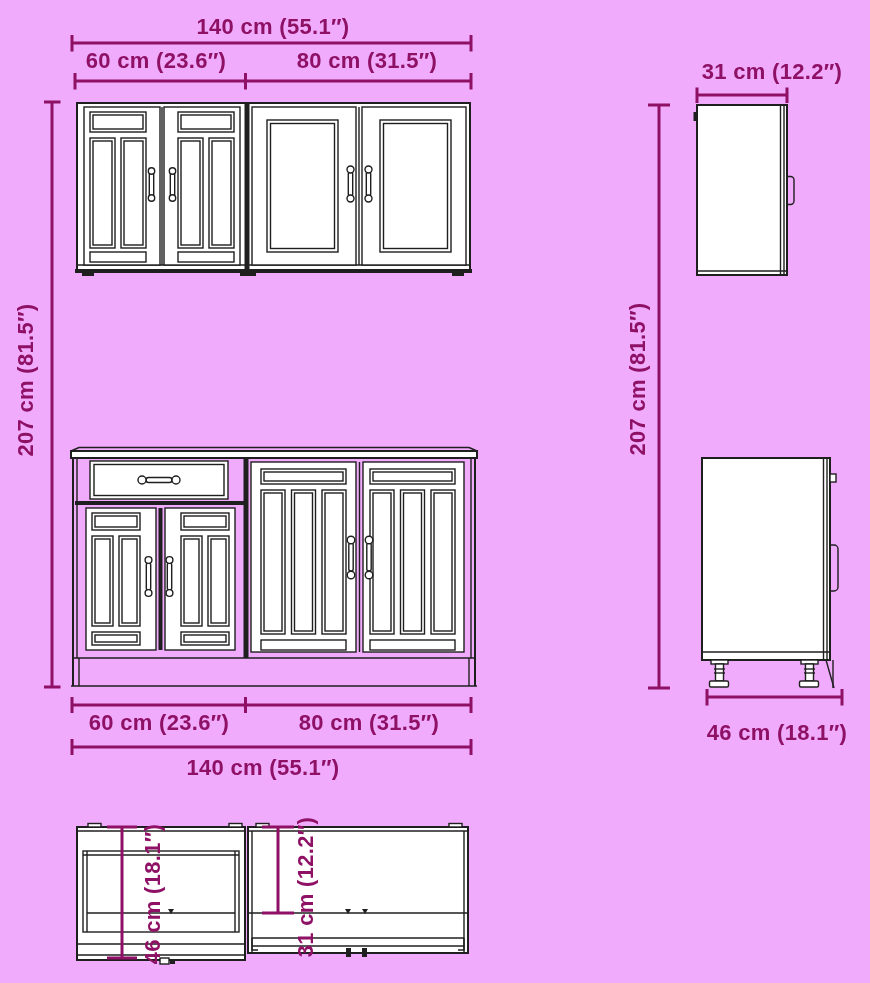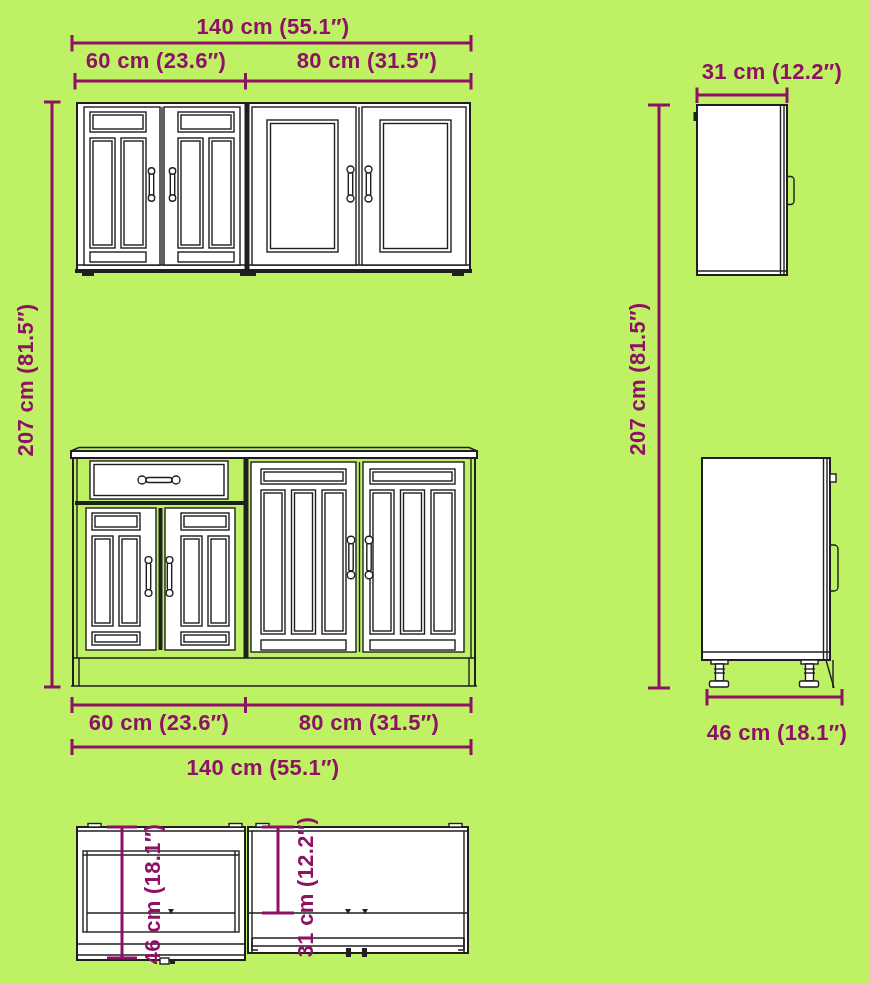--- a/index.html
+++ b/index.html
@@ -1,19 +1,19 @@
 <!DOCTYPE html>
 <html><head>
 <meta charset="utf-8">
 <style>
   html,body { margin:0; padding:0; background:#ffffff; }
   .canvas {
     position:relative;
     width:870px; height:983px;
-    background:#bef264;
+    background:#f0abfc;
     font-family:"Liberation Sans", sans-serif;
     overflow:hidden;
   }
   .canvas svg { position:absolute; left:0; top:0; }
   .dim-label {
     position:absolute;
     font-weight:bold;
     font-size:22px;
     letter-spacing:.3px;
     color:#8E1166;

